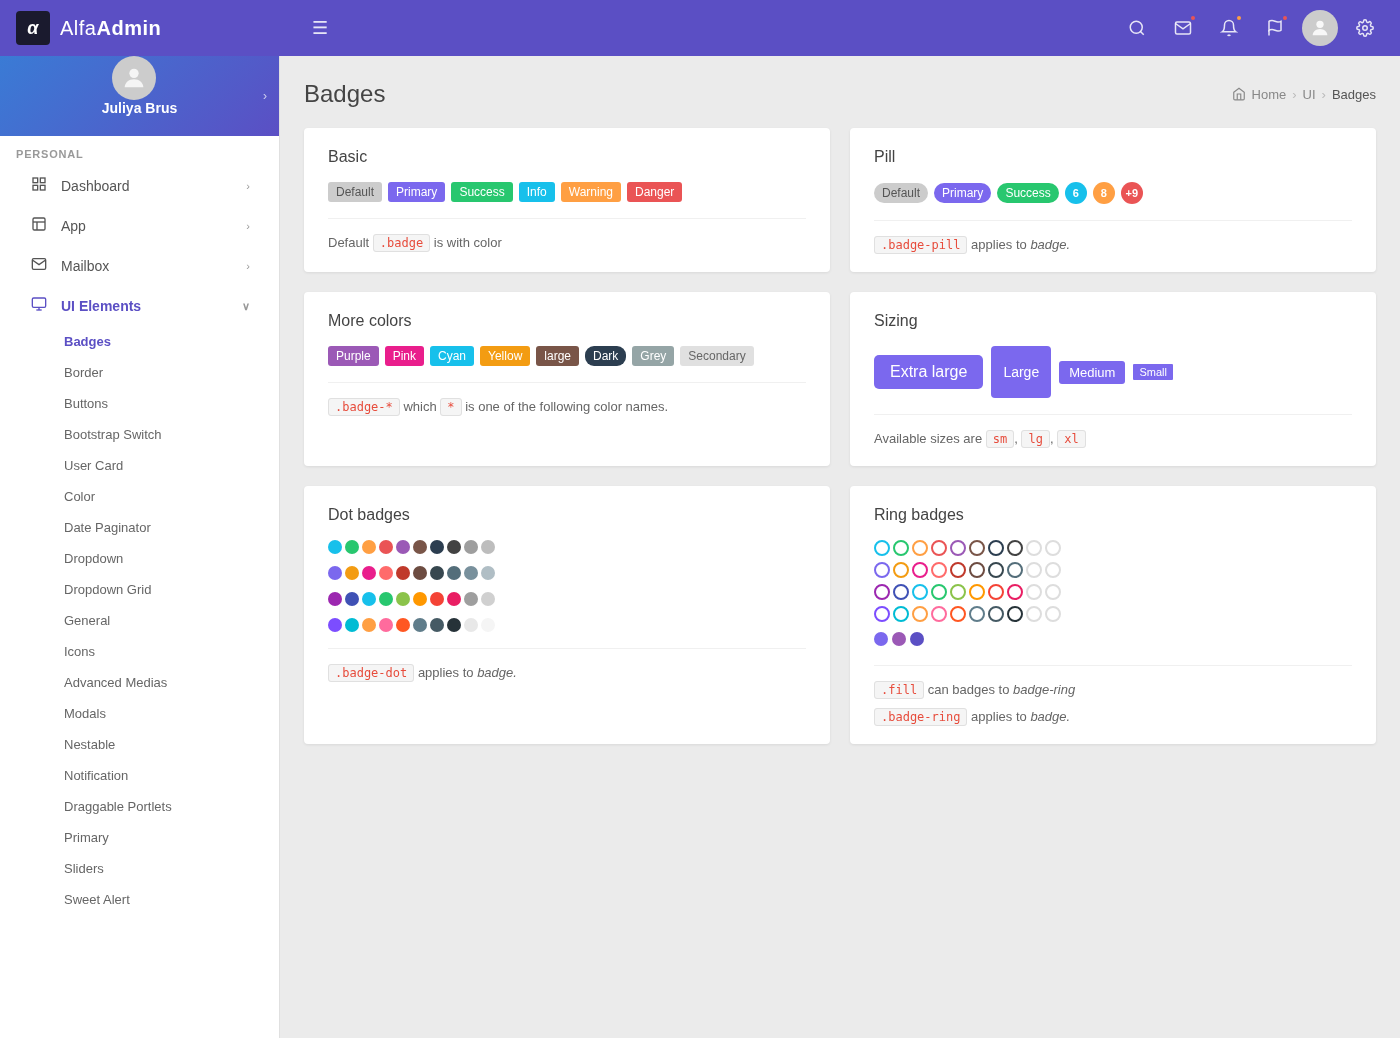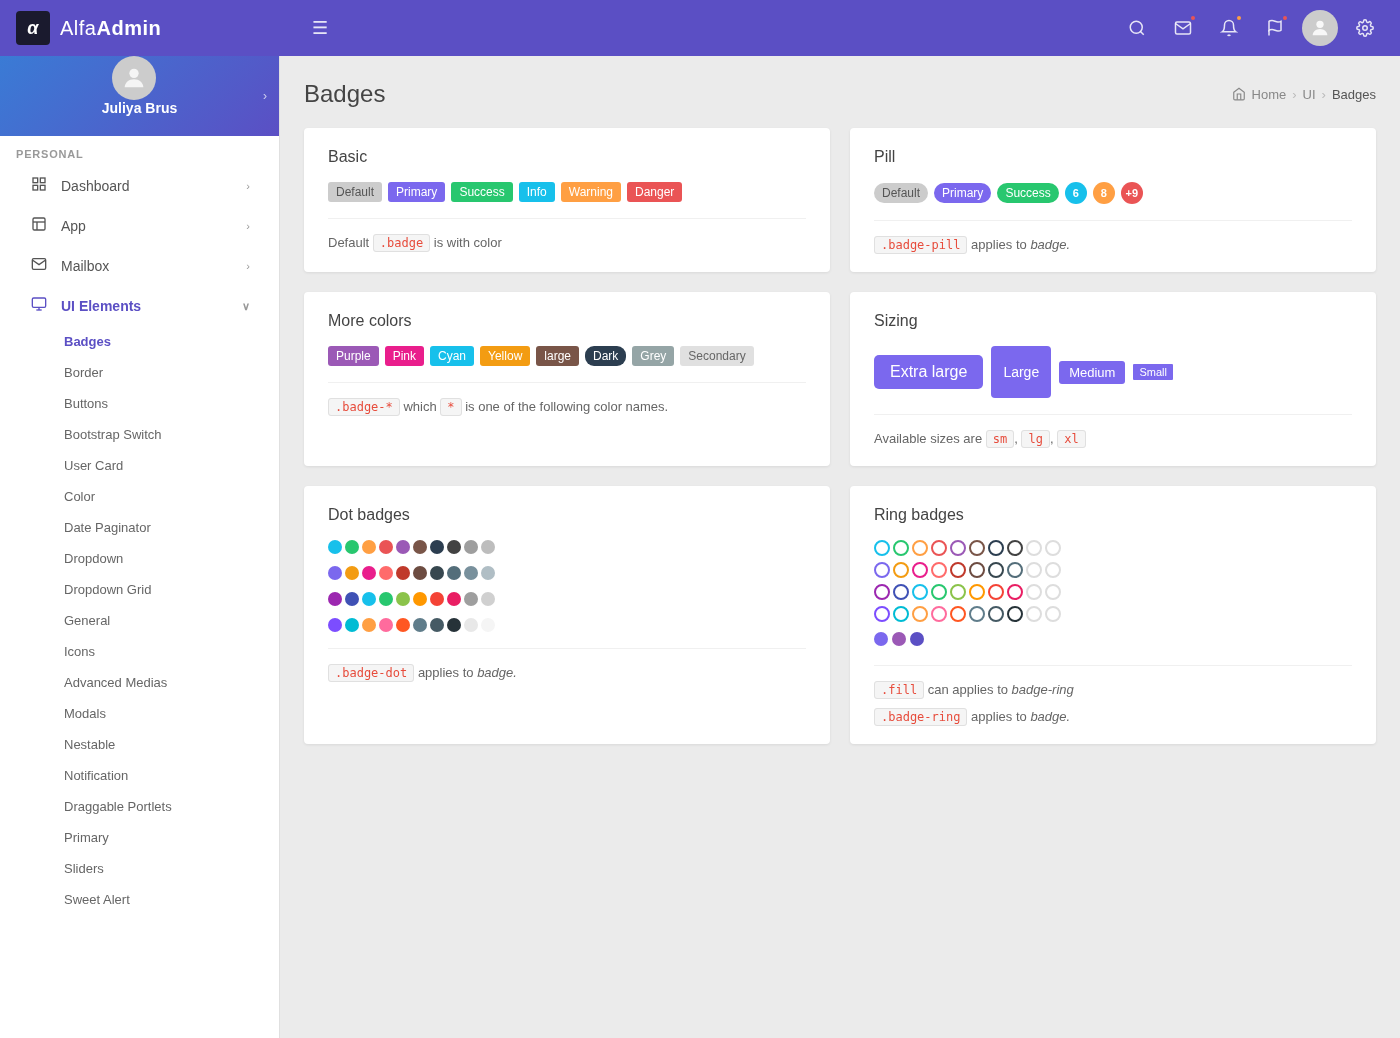--- a/index.html
+++ b/index.html
@@ -646,21 +646,21 @@
               <span class="ring" style="border-color: rgb(69, 90, 100);"></span>
               <span class="ring" style="border-color: rgb(38, 50, 56);"></span>
               <span class="ring" style="border-color: rgb(221, 221, 221);"></span>
               <span class="ring" style="border-color: rgb(221, 221, 221);"></span>
             </div>
           </div>
         <div id="ring-fill-dots" style="margin: 10px 0;"><span class="dot" style="background: rgb(123, 104, 238); margin-right: 4px;"></span><span class="dot" style="background: rgb(155, 89, 182); margin-right: 4px;"></span><span class="dot" style="background: rgb(91, 79, 196); margin-right: 4px;"></span></div>
         <hr class="card-divider">
         <div class="desc-text">
           <code>.fill</code>
-          <span> can applies to </span>
+          <span> can badges to </span>
           <em>badge-ring</em>
         </div>
         <div style="height:12px;"></div>
         <div class="desc-text">
           <code>.badge-ring</code>
           <span> applies to </span>
           <em>badge.</em>
         </div>
       </div>
 

